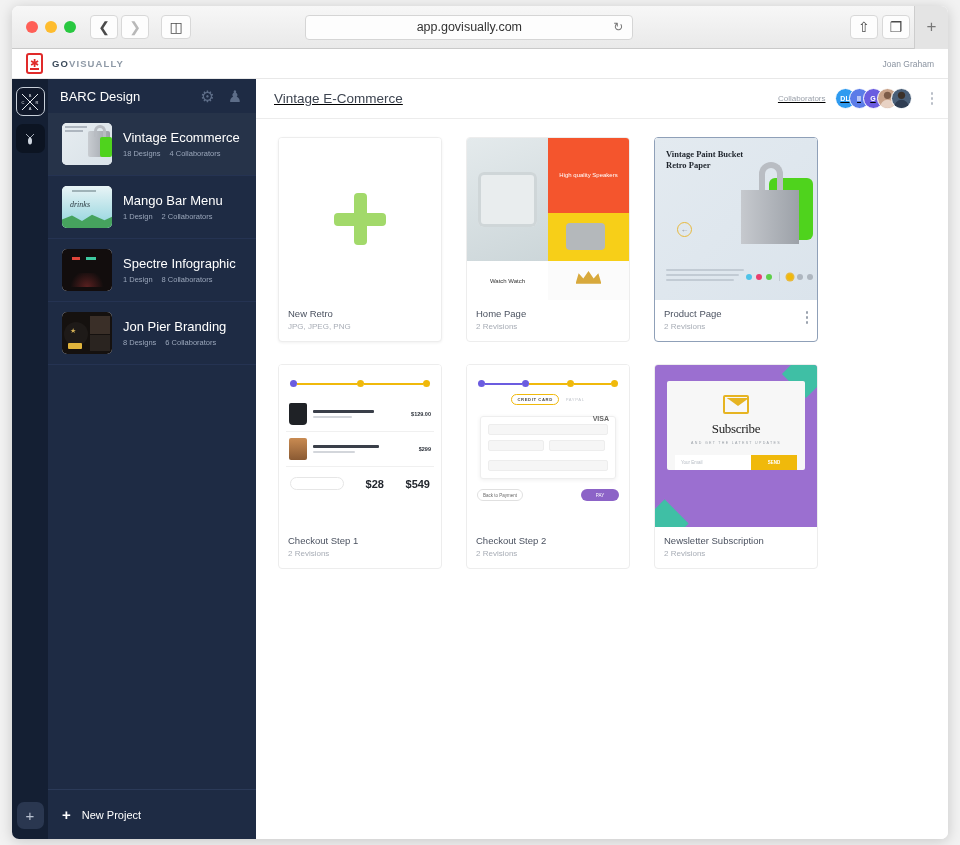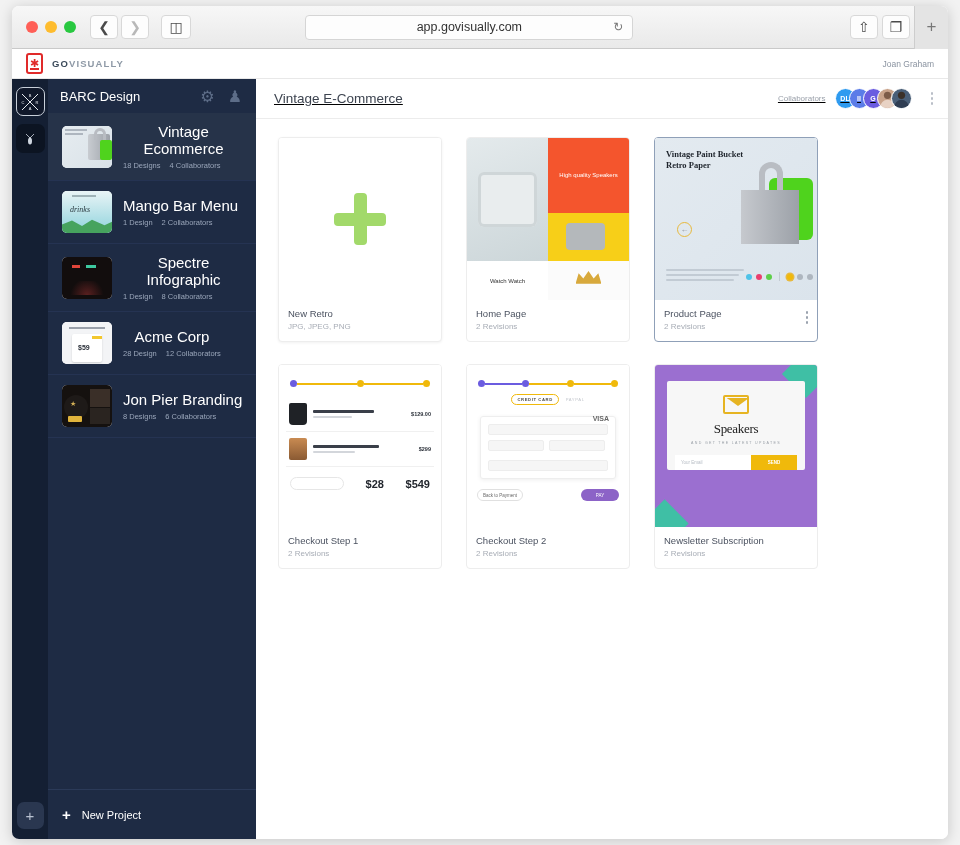--- a/index.html
+++ b/index.html
@@ -112,21 +112,21 @@
     padding: 10px 12px 10px 14px;
     border-bottom: 1px solid #253352;
   }
   .proj.active { background: #263349; }
   .proj-thumb {
     width: 50px; height: 42px; flex: 0 0 50px;
     border-radius: 5px; overflow: hidden; position: relative;
     background: #fff;
   }
   .proj-meta { min-width: 0; }
-  .proj-name { font-size: 15px; color: #ffffff; margin-bottom: 4px; text-align: center; }
+  .proj-name { font-size: 13px; color: #ffffff; margin-bottom: 4px; }
   .proj-sub { font-size: 7.5px; color: #9aa6ba; display: flex; gap: 9px; }
   .sb-foot {
     height: 50px; flex: 0 0 50px;
     border-top: 1px solid #2b3a58;
     display: flex; align-items: center; gap: 11px; padding: 0 14px;
     color: #fff; font-size: 11px;
   }
   .sb-foot .plus { font-size: 15px; font-weight: bold; }
   
   .main { flex: 1; background: #fff; display: flex; flex-direction: column; min-width: 0; }
@@ -347,36 +347,20 @@
           </div>
           <div class="proj-meta">
             <div class="proj-name">Spectre Infographic</div>
             <div class="proj-sub">
               <span>1 Design</span>
               <span>8 Collaborators</span>
             </div>
           </div>
         </div>
 
-        <div class="proj">
-          <div class="proj-thumb">
-            <div style="position:absolute;inset:0;background:#f3f4f6"></div>
-            <div style="position:absolute;left:7px;top:5px;width:36px;height:2px;background:#9aa0aa"></div>
-            <div style="position:absolute;left:10px;top:12px;width:30px;height:28px;background:#fff;border-radius:2px;box-shadow:0 1px 2px rgba(0,0,0,.15)"></div>
-            <div style="position:absolute;right:10px;top:14px;width:10px;height:3px;background:#f2c72e"></div>
-            <div style="position:absolute;left:16px;top:22px;font-size:7px;font-weight:bold;color:#2a2f38">$59</div>
-          </div>
-          <div class="proj-meta">
-            <div class="proj-name">Acme Corp</div>
-            <div class="proj-sub">
-              <span>28 Design</span>
-              <span>12 Collaborators</span>
-            </div>
-          </div>
-        </div>
 
         <div class="proj">
           <div class="proj-thumb">
             <div style="position:absolute;inset:0;background:#15110f"></div>
             <div style="position:absolute;left:2px;top:10px;width:24px;height:24px;background:#1e1a18;border-radius:50%"></div>
             <div style="position:absolute;left:8px;top:15px;font-size:7px;color:#d4b056">★</div>
             <div style="position:absolute;right:2px;top:4px;width:20px;height:18px;background:#3a2f28"></div>
             <div style="position:absolute;right:2px;bottom:3px;width:20px;height:16px;background:#2a2420"></div>
             <div style="position:absolute;left:6px;bottom:5px;width:14px;height:6px;background:#e0b43c;border-radius:1px"></div>
           </div>
@@ -574,21 +558,21 @@
               <div class="card-sub">2 Revisions</div>
             </div>
           </div>
         </div>
 
         <div class="card">
           <div class="thumb">
             <div class="t-news">
               <div class="news-card">
                 <div class="env"></div>
-                <div class="news-h">Speakers</div>
+                <div class="news-h">Subscribe</div>
                 <div class="news-s">AND GET THE LATEST UPDATES</div>
                 <div class="news-form">
                   <div class="news-in">Your Email</div>
                   <div class="news-btn">SEND</div>
                 </div>
               </div>
             </div>
           </div>
           <div class="card-foot">
             <div>

